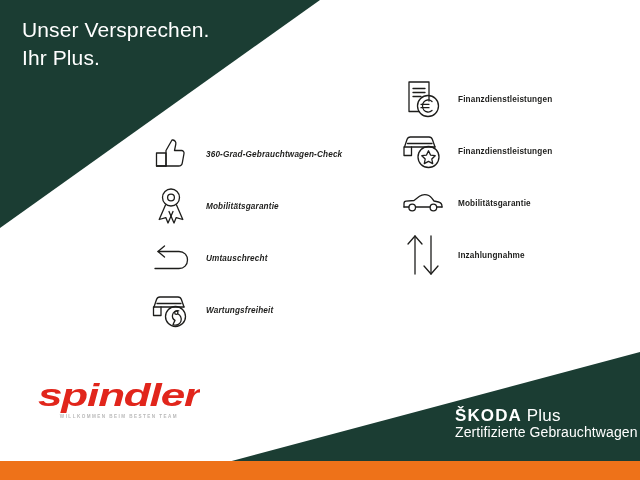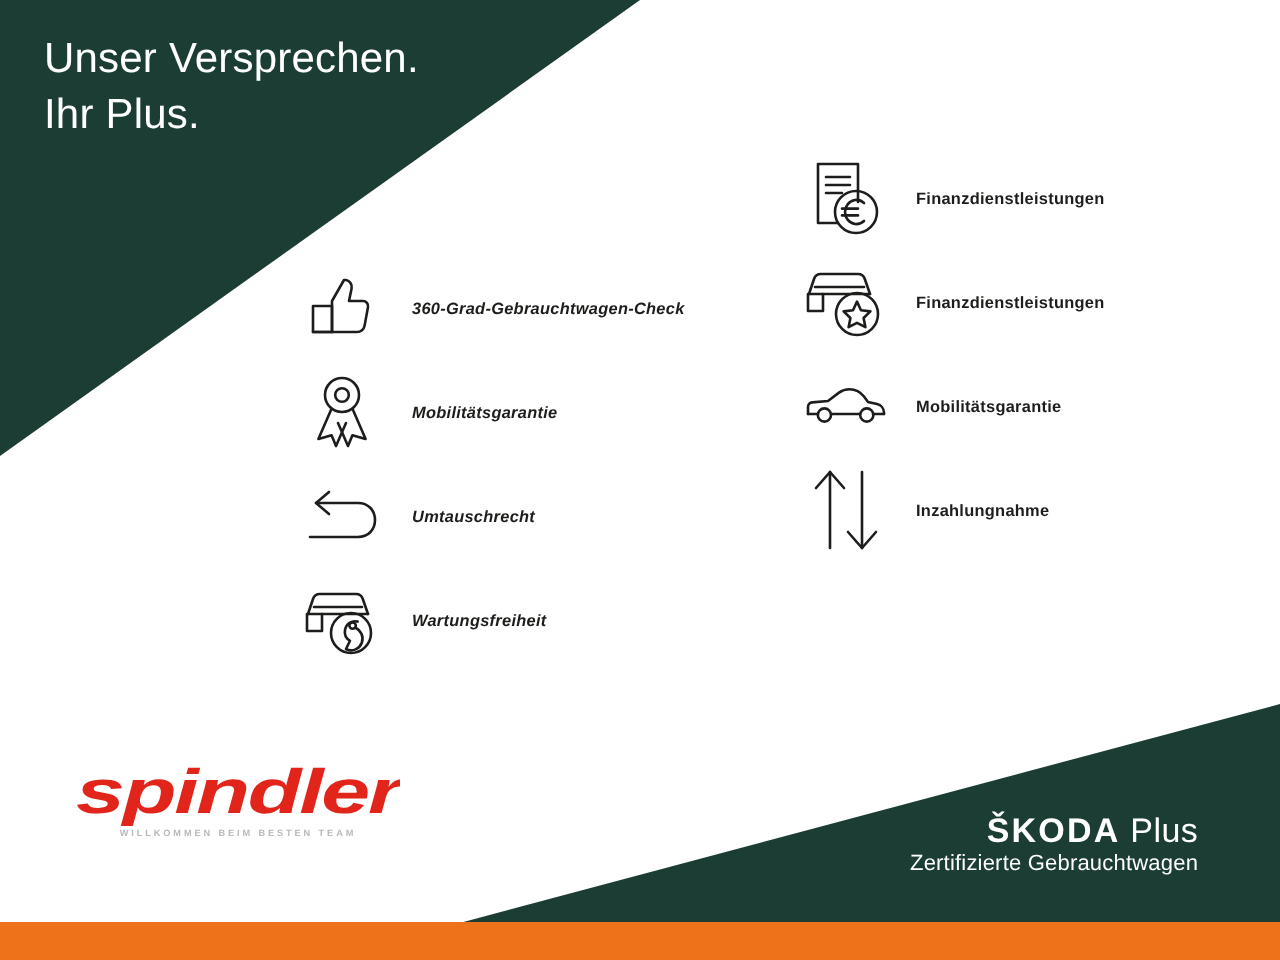--- a/index.html
+++ b/index.html
@@ -92,39 +92,39 @@
     letter-spacing: 1.45px;
     color: #b9b9b9;
     white-space: nowrap;
   }
 
   
   #skoda-lockup {
     position: absolute;
     left: 455px;
     top: 406px;
-    text-align: right;
+    text-align: left;
     color: #ffffff;
   }
   #skoda-line1 {
     font-size: 17px;
     line-height: 19px;
     letter-spacing: 0.4px;
     white-space: nowrap;
   }
   #skoda-line1 .skoda-mark {
     font-weight: bold;
     letter-spacing: 1.1px;
   }
   #skoda-line1 .skoda-plus {
     font-weight: 400;
     letter-spacing: 0.2px;
   }
   #skoda-line2 {
-    font-size: 11px;
+    font-size: 14px;
     line-height: 15px;
     letter-spacing: 0.1px;
     white-space: nowrap;
   }
 </style>
 </head>
 <body>
 
 <div id="stage">
 

